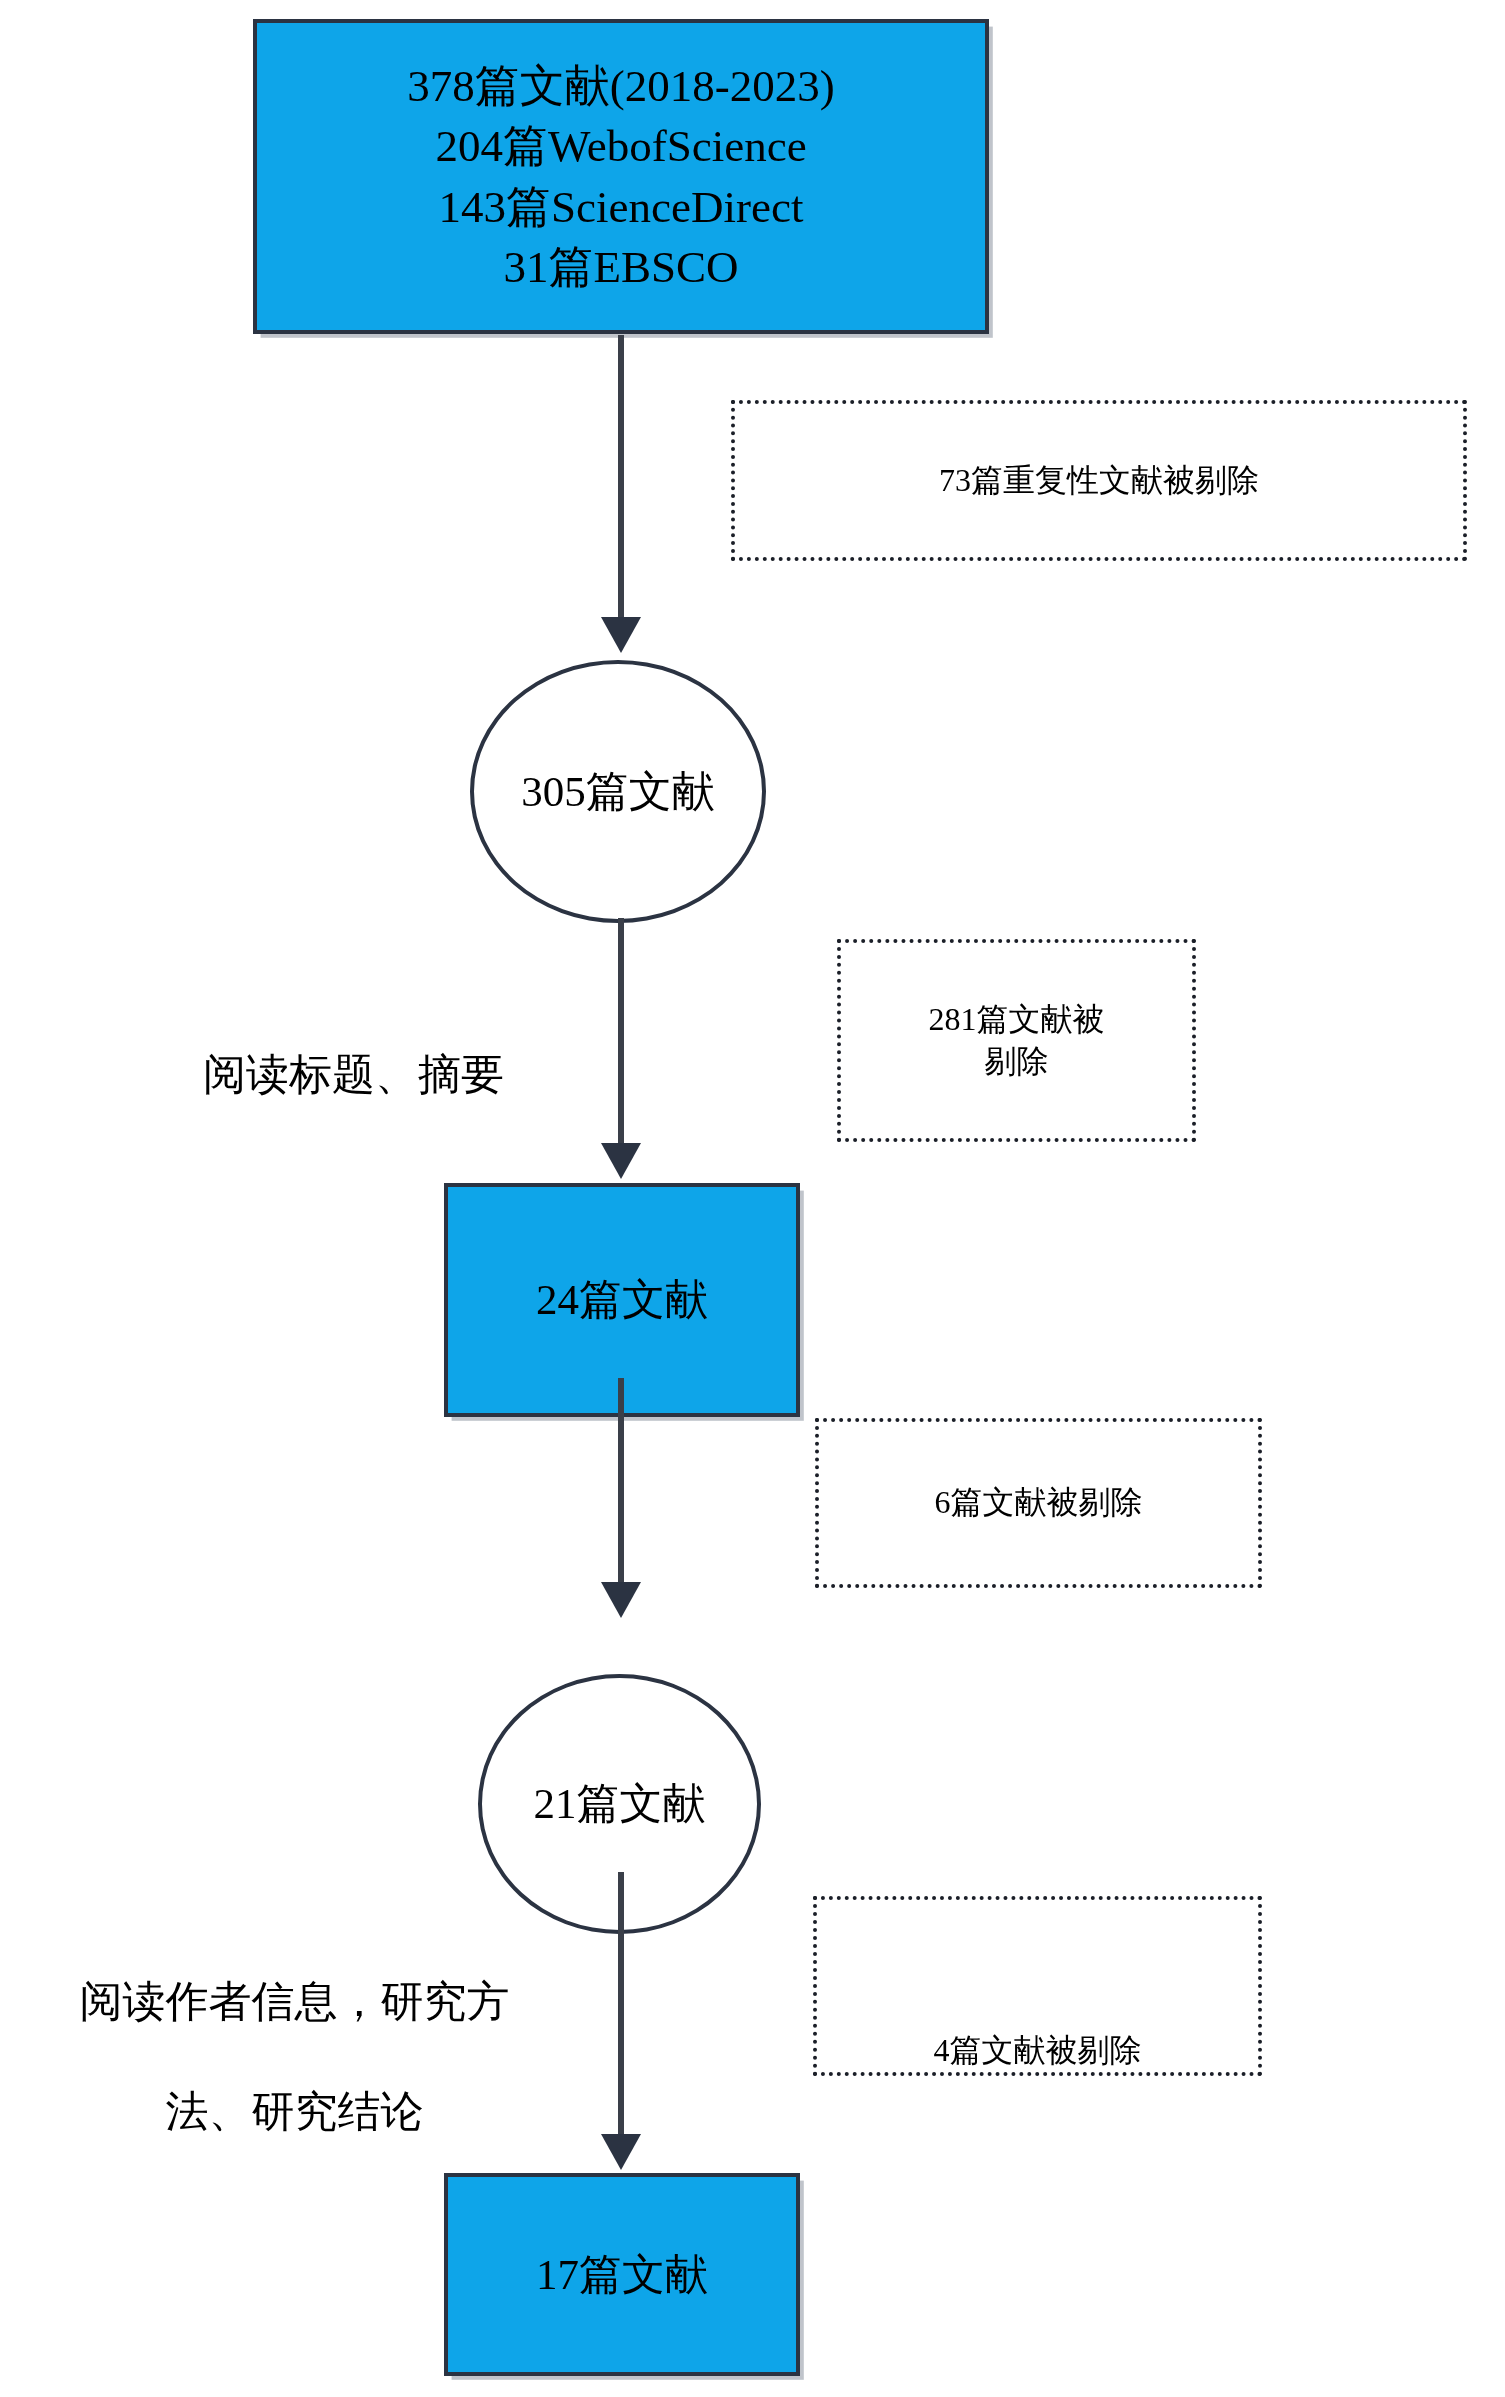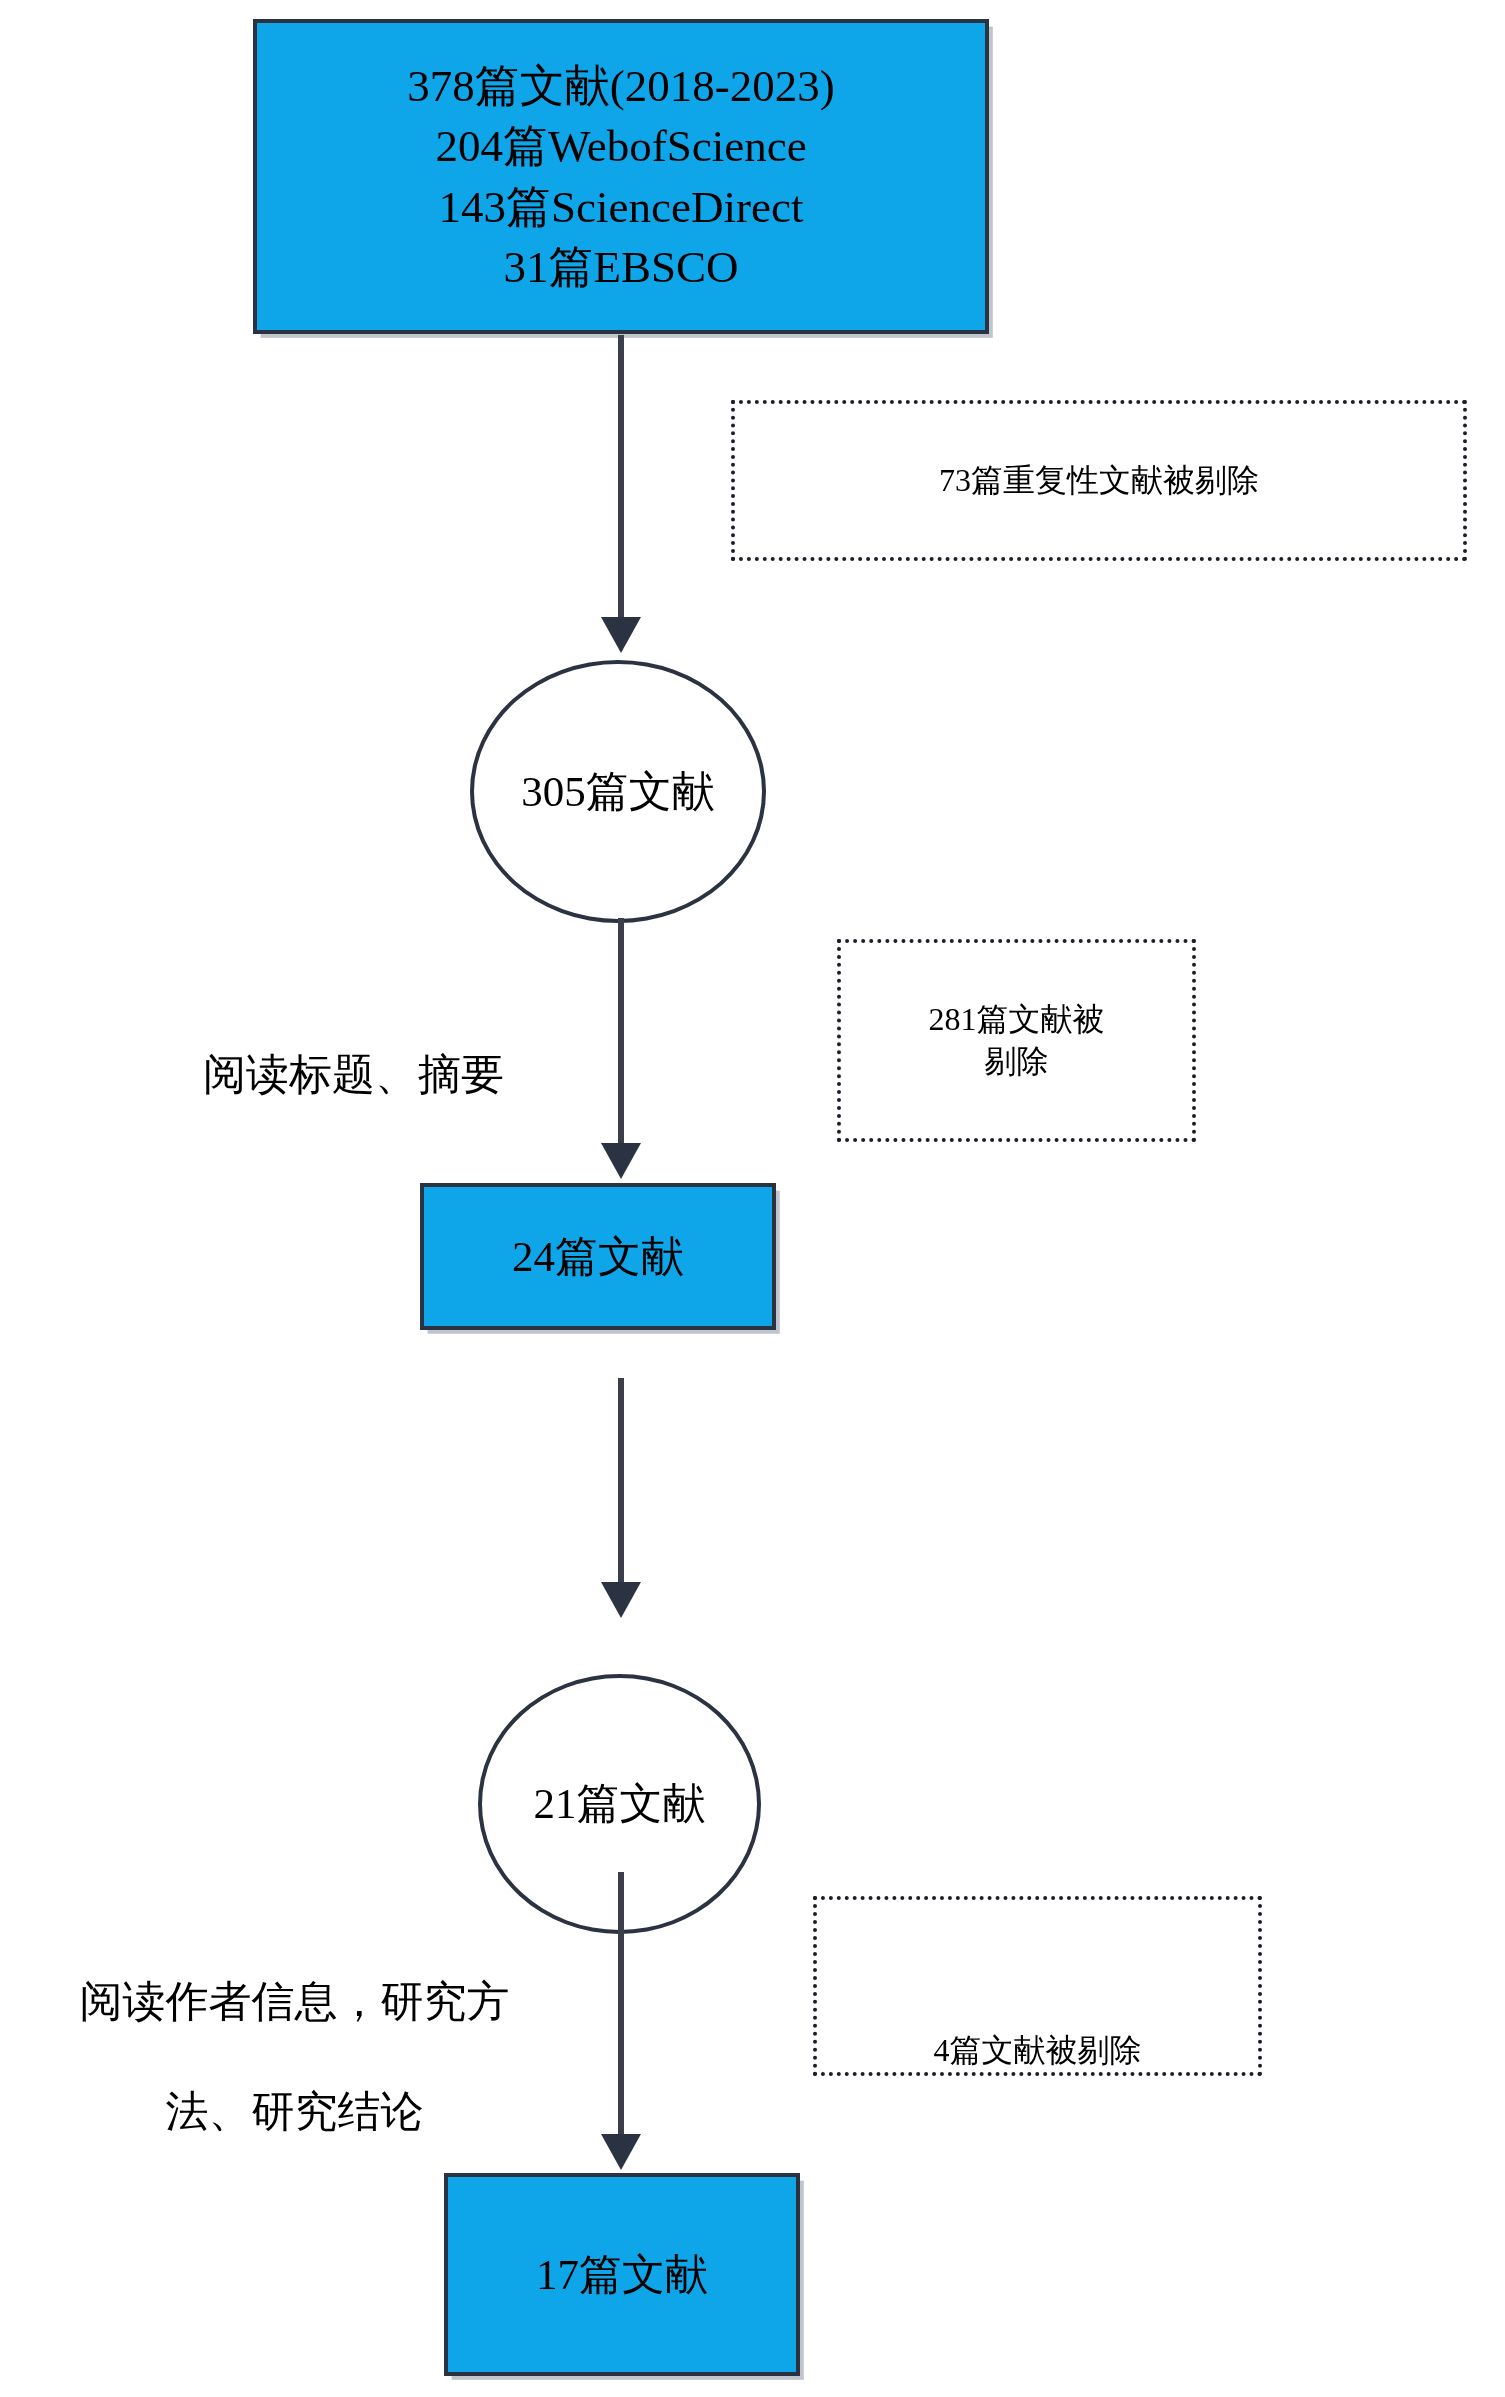--- a/index.html
+++ b/index.html
@@ -113,28 +113,31 @@
 
   <div class="side-label fs-side" style="left:105px; top:992px; width:497px;">
     <span class="t-line">阅读标题、摘要</span>
   </div>
 
   <div class="callout fs-call" style="left:837px; top:939px; width:359px; height:203px;">
     <span class="t-line">281篇文献被</span>
     <span class="t-line">剔除</span>
   </div>
 
-  <div class="node-box fs-node" style="left:420px; top:1183px; width:356px; height:147px;">
+  <div class="node-box fs-node" style="left:444px; top:1183px; width:356px; height:234px;">
     <span class="t-line">24篇文献</span>
   </div>
 
   <div class="conn-line" style="left:618px; top:1378px; height:210px;"></div>
   <div class="arrow-head" style="left:601px; top:1582px;"></div>
 
 
+  <div class="callout fs-call" style="left:815px; top:1418px; width:447px; height:170px;">
+    <span class="t-line">6篇文献被剔除</span>
+  </div>
 
   <div class="node-circle fs-node" style="left:478px; top:1674px; width:283px; height:260px;">
     <span class="t-line">21篇文献</span>
   </div>
 
   <div class="conn-line" style="left:618px; top:1872px; height:268px;"></div>
   <div class="arrow-head" style="left:601px; top:2134px;"></div>
 
   <div class="side-label fs-side" style="left:7.6px; top:1919px; width:574px;">
     <span class="t-line">阅读作者信息，研究方</span>

